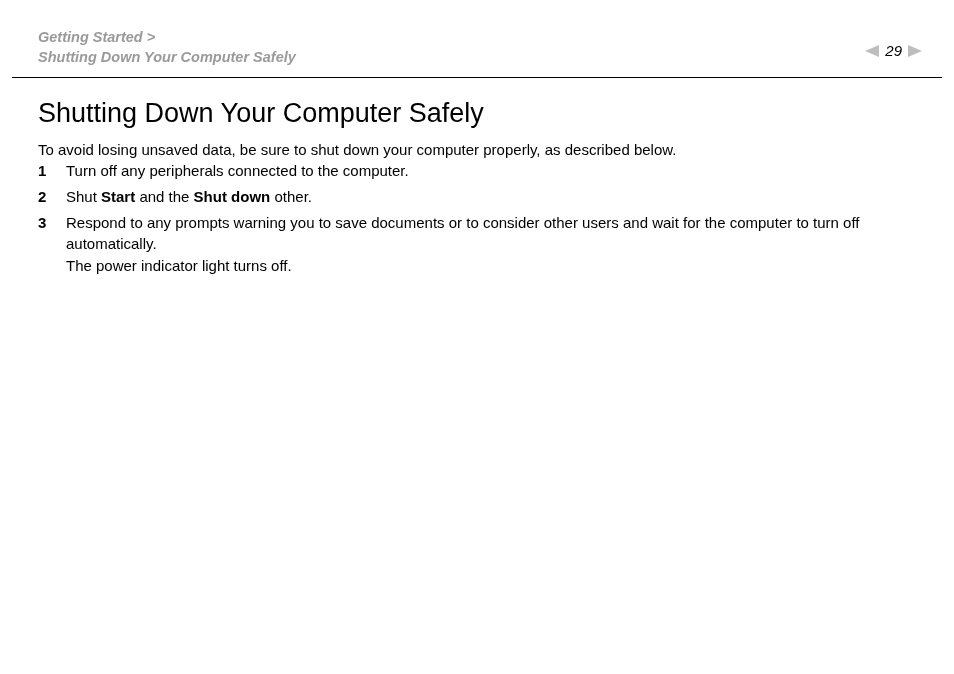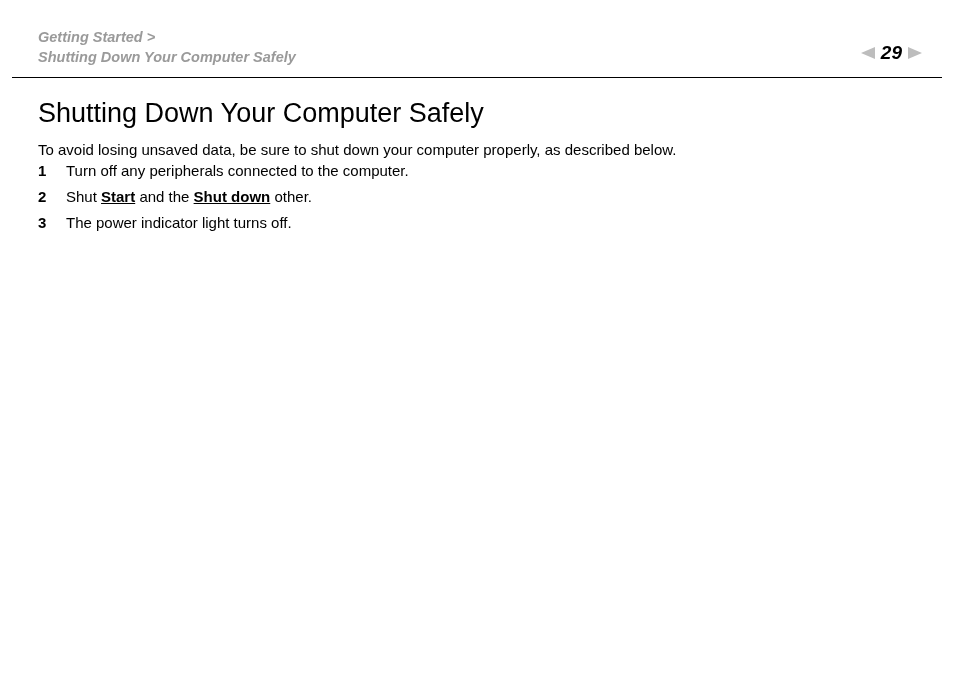--- a/index.html
+++ b/index.html
@@ -24,22 +24,22 @@
       line-height: 1.35;
       font-style: italic;
     }
     .pager {
       display: flex;
       align-items: center;
       gap: 6px;
       padding-top: 14px;
     }
     .page-number {
-      font-size: 19px;
-      font-weight: bold;
+      font-size: 15px;
+      font-weight: normal;
       font-style: italic;
       color: #000;
     }
     .arrow-left, .arrow-right {
       cursor: pointer;
       display: inline-flex;
     }
     .divider {
       height: 1px;
       background: #000;
@@ -71,21 +71,21 @@
       font-size: 15px;
       line-height: 1.45;
       margin-bottom: 4px;
     }
     .step-num {
       font-weight: bold;
       width: 28px;
       flex-shrink: 0;
     }
     .step-text { flex: 1; }
-    .step-text b { font-weight: bold; text-decoration: underline; }
+    .step-text b { font-weight: bold; }
   </style>
 </head>
 <body>
 
 <div class="header">
   <div class="breadcrumb">
     <div>Getting Started &gt;</div>
     <div>Shutting Down Your Computer Safely</div>
   </div>
   <div class="pager">
@@ -115,16 +115,17 @@
   </div>
 
   <div class="step">
     <div class="step-num">2</div>
     <div class="step-text"><span>Shut </span><b>Start</b><span> and the </span><b>Shut down</b><span> other.</span></div>
   </div>
 
   <div class="step">
     <div class="step-num">3</div>
     <div class="step-text">
+      <div>Respond to any prompts warning you to save documents or to consider other users and wait for the computer to turn off automatically.</div>
       <div>The power indicator light turns off.</div>
     </div>
   </div>
 </div>
 
 </body></html>

